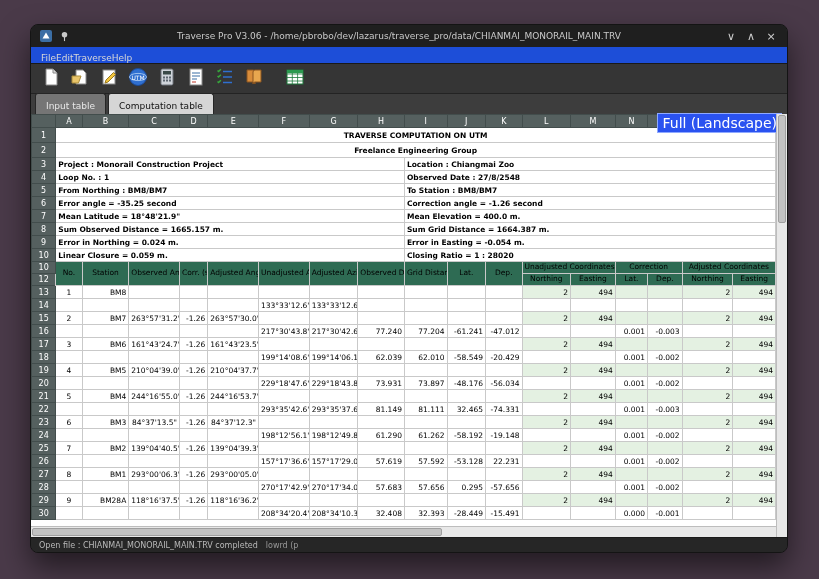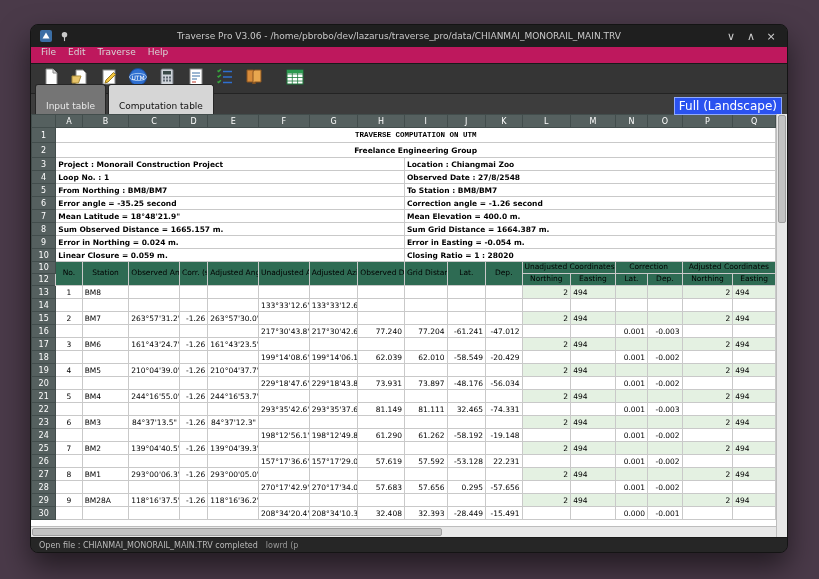--- a/index.html
+++ b/index.html
@@ -15,41 +15,41 @@
   .titlebar { height:22px; background:#1f1f1f; display:flex; align-items:center;
               padding:0 8px; color:#cfcfcf; flex:0 0 auto; }
   .titlebar .ticon { width:14px; height:14px; margin-right:4px; display:flex;
                      align-items:center; justify-content:center; }
   .title-text { flex:1; text-align:center; font-size:9px; color:#c9c9c9;
                 white-space:nowrap; overflow:hidden; text-overflow:ellipsis; }
   .winctl { display:flex; gap:4px; }
   .winctl span { width:16px; text-align:center; font-size:11px; color:#cfcfcf; cursor:default; }
 
   
-  .menubar { height:17px; background:#be185d; border-bottom:1px solid #191919;
-             display:flex; align-items:flex-start; gap:12px; padding:0 10px;
+  .menubar { height:17px; background:#1d4ed8; border-bottom:1px solid #191919;
+             display:flex; align-items:flex-end; padding:0 10px;
              font-size:9px; color:#d8d8d8; flex:0 0 auto; }
   .menubar span { cursor:default; }
 
   
   .toolbar { height:30px; background:#353535; border-bottom:1px solid #232323;
              display:flex; align-items:center; padding:0 8px; gap:5px; flex:0 0 auto; }
   .tbtn { width:24px; height:24px; display:flex; align-items:center; justify-content:center;
           border-radius:3px; }
   .tbtn svg { width:20px; height:20px; }
   .tbtn.sep { margin-left:12px; }
 
   
   .tabbar { height:20px; background:#3d3d3d; display:flex; align-items:flex-end;
             padding-left:4px; position:relative; flex:0 0 auto; }
-  .tab { font-size:9px; padding:16px 10px 3px; background:#757575; color:#e8e8e8;
+  .tab { font-size:9px; padding:7px 10px 3px; background:#757575; color:#e8e8e8;
          border:1px solid #262626; border-bottom:none; border-radius:3px 3px 0 0;
          margin-right:2px; cursor:default; }
   .tab.active { background:#d6d6d6; color:#111; }
-  .badge { position:absolute; right:5px; top:3px; color:#fff; font-size:12px;
+  .badge { position:absolute; right:5px; top:19px; color:#fff; font-size:14px;
            padding:1px 4px; border:1px solid #8fa9ff; }
 
   
   .sheetwrap { flex:1; display:flex; background:#ffffff; overflow:hidden; min-height:0; }
   .sheetcol { flex:1; display:flex; flex-direction:column; min-width:0; }
   .sheetarea { flex:1; overflow:hidden; background:#fff; }
   .hscroll { height:11px; background:#e8e8e8; border-top:1px solid #bdbdbd; position:relative; flex:0 0 auto; }
   .hthumb { position:absolute; left:1px; top:1px; height:8px; width:55%;
             background:#c2c2c2; border:1px solid #9f9f9f; border-radius:2px; }
   .vscroll { width:11px; background:#e8e8e8; border-left:1px solid #bdbdbd; position:relative; flex:0 0 auto; }
@@ -57,29 +57,29 @@
             background:#c2c2c2; border:1px solid #9f9f9f; border-radius:2px; }
 
   table.grid { border-collapse:collapse; table-layout:fixed; width:100%; }
   .grid td { border:1px solid #c9c9c9; font-size:7.5px; padding:0 2px; color:#000;
              white-space:nowrap; overflow:hidden; }
   .grid .gut { background:#55605f; color:#fff; border-color:#424d4c; text-align:center;
                font-size:8px; }
   tr.hr0  { height:13px; } tr.hrT { height:15px; } tr.hrI { height:13px; }
   tr.hrH  { height:12px; } tr.hrD { height:13px; }
 
-  .title1 { color:var(--c-title); font-weight:bold; text-align:center; font-size:11px;font-family:Liberation Mono, monospace; }
+  .title1 { color:var(--c-title); font-weight:bold; text-align:center; font-size:11px; }
   .title2 { color:var(--c-green); font-weight:bold; text-align:center; font-size:10px; }
   .info   { font-weight:bold; font-size:8.5px; padding-left:3px; }
   .c-green{ color:var(--c-green);margin-top:16px; } .c-red{ color:var(--c-red); } .c-blue{ color:var(--c-blue); }
 
   .th { background:var(--c-hbg); color:#fff; text-align:center; font-size:7.5px;
         white-space:normal; line-height:1.15; border-color:#5d8a74; padding:0 1px; }
   .tint { background:var(--c-tint); }
-  .ar { text-align:right; } .al { text-align:left; } .ac { text-align:center; }
+  .ar { text-align:right; } .al { text-align:right; } .ac { text-align:center; }
 
   
   .statusbar { height:15px; background:#262626; border-top:1px solid #1a1a1a;
                display:flex; align-items:center; padding:0 8px; font-size:8px;
                color:#b9b9b9; gap:8px; flex:0 0 auto; }
   .status-center { flex:1; text-align:center; color:#3fc6c6; }
   .status-right { color:#9a9a9a; }
 </style>
 </head>
 <body>

